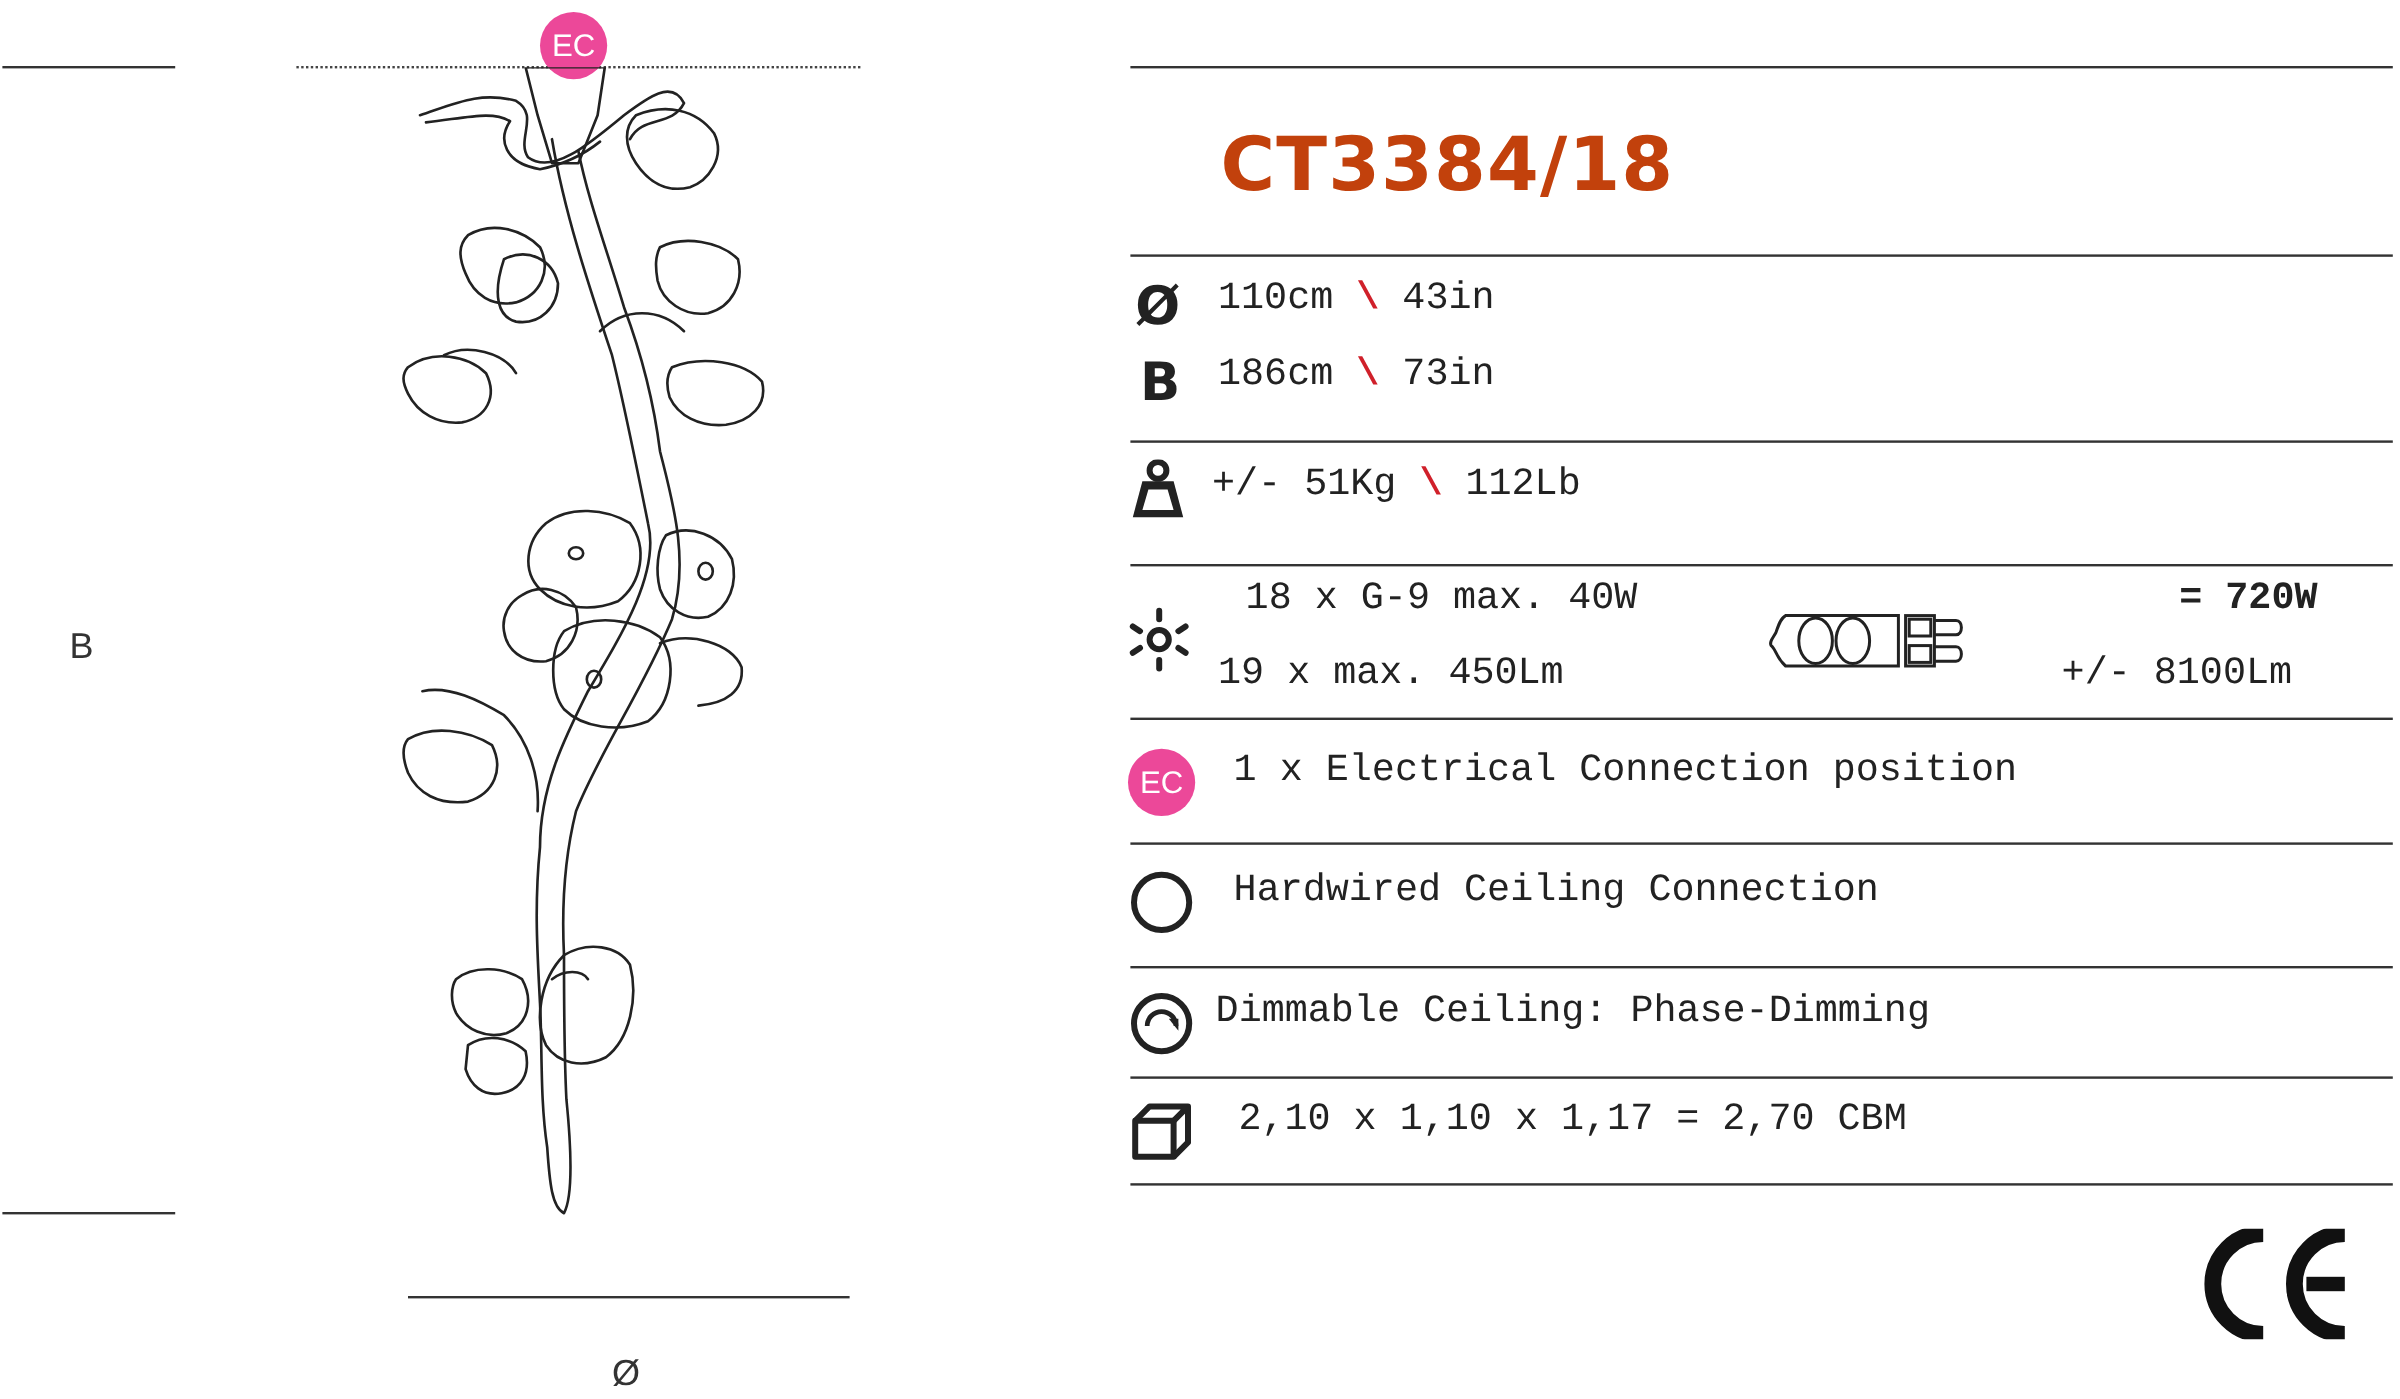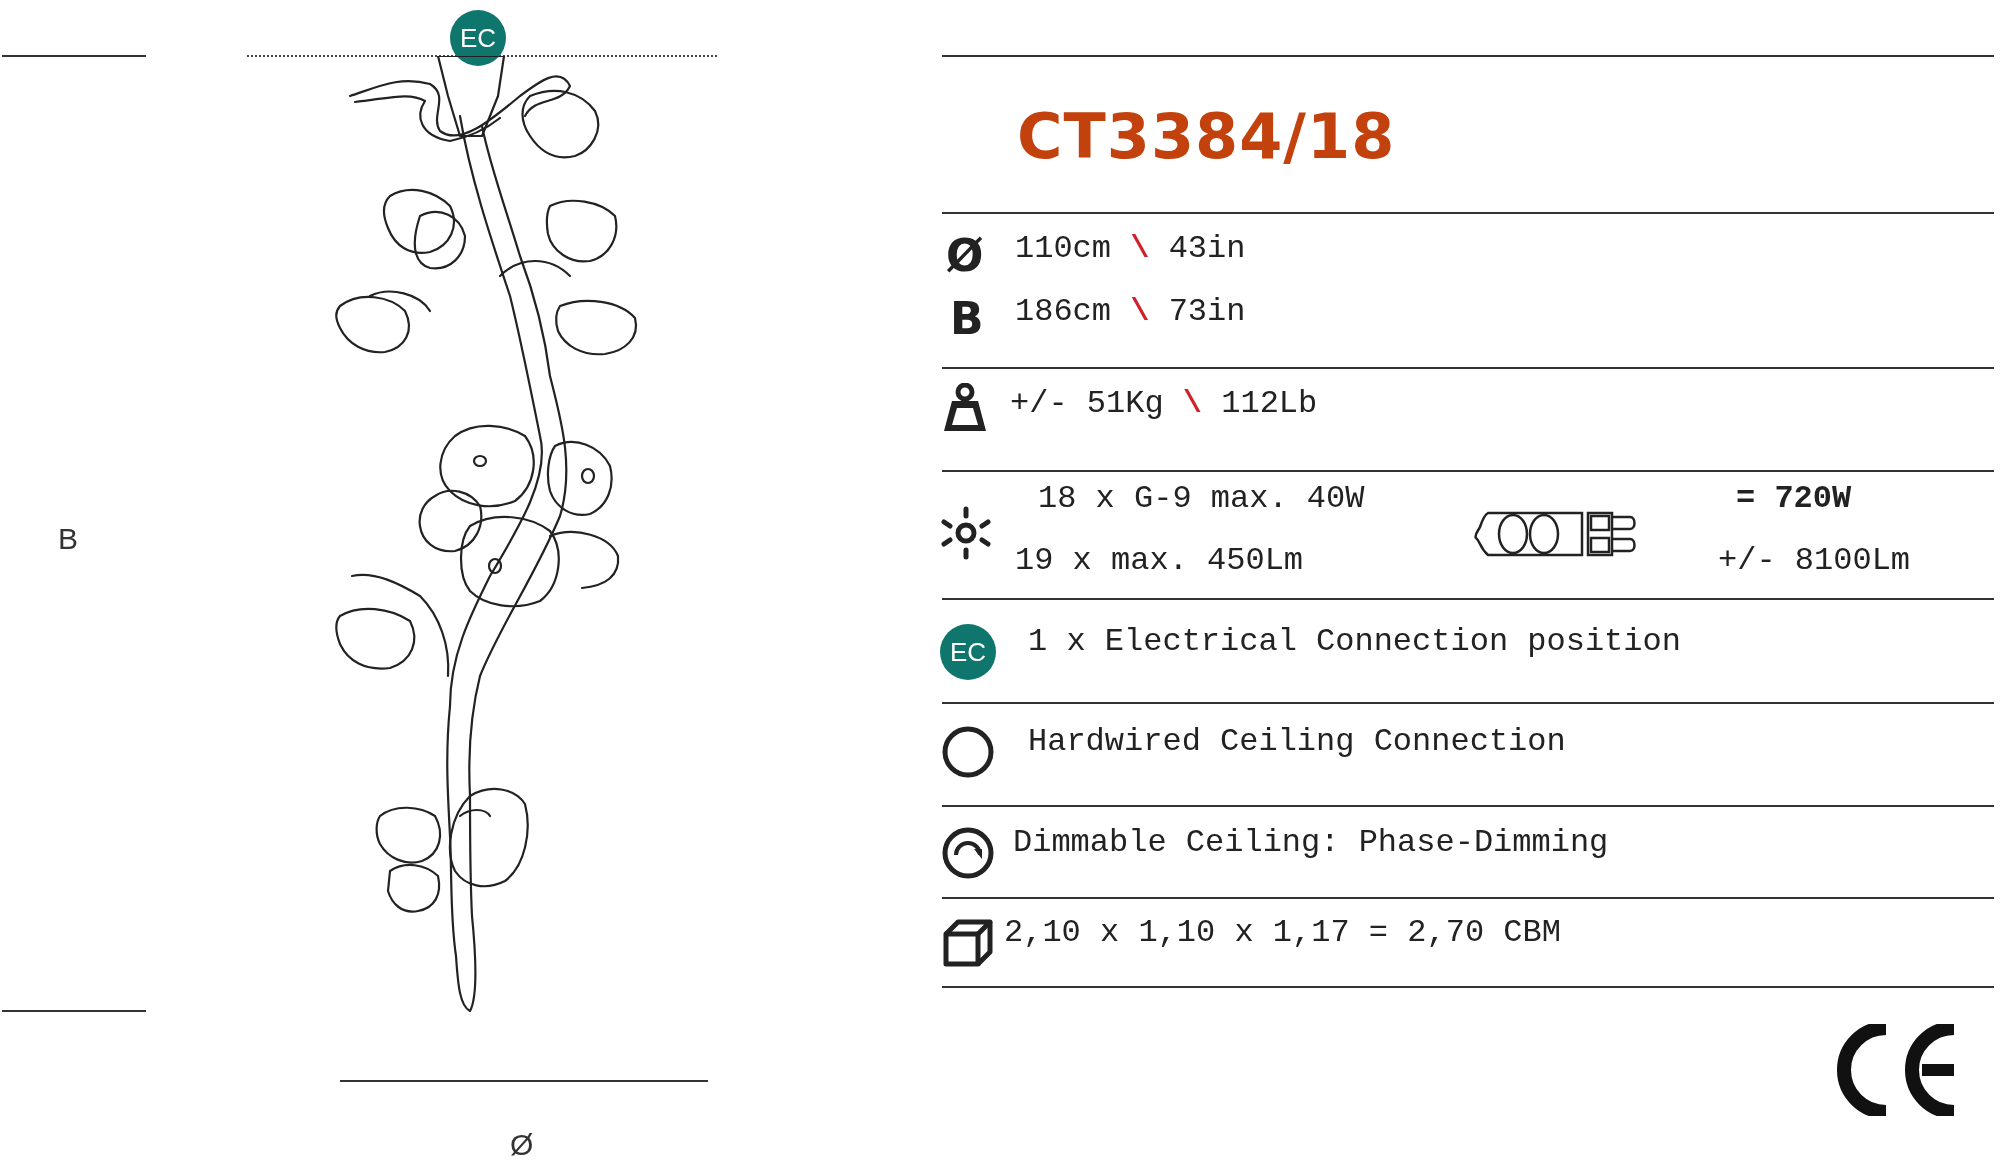--- a/index.html
+++ b/index.html
@@ -1,20 +1,20 @@
 <!DOCTYPE html>
 <html><head>
 <meta charset="utf-8">
 <style>
   html,body{margin:0;padding:0;background:#fff;}
   body{width:2000px;height:1166px;position:relative;overflow:hidden;font-family:"DejaVu Sans","Liberation Sans",sans-serif;color:#222;}
   .abs{position:absolute;}
   .hline{position:absolute;height:2px;background:#333;}
   .dotline{position:absolute;height:0;border-top:2px dotted #444;}
-  .ec-badge{position:absolute;background:#0f766e;color:#fff;border-radius:50%;display:flex;align-items:center;justify-content:center;font-family:"Liberation Sans",sans-serif;}
+  .ec-badge{position:absolute;background:#ec4899;color:#fff;border-radius:50%;display:flex;align-items:center;justify-content:center;font-family:"Liberation Sans",sans-serif;}
   .dim-label{position:absolute;font-size:30px;color:#333;font-family:"Liberation Sans",sans-serif;}
   .title{position:absolute;left:1017px;top:100px;font-size:62px;font-weight:bold;letter-spacing:1px;font-family:"DejaVu Sans",sans-serif;color:#c2410c;}
   .row-text{position:absolute;font-size:32px;color:#222;font-family:Liberation Mono, monospace;white-space:nowrap;}
   .sep{color:#d0202a;font-weight:bold;}
   .bold{font-weight:bold;}
   .icon{position:absolute;}
   .icon-letter{position:absolute;font-size:44px;font-weight:bold;color:#222;font-family:"DejaVu Sans",sans-serif;}
 </style>
 </head>
 <body>
@@ -118,21 +118,21 @@
   <svg class="icon" style="left:1470px;top:503px;" width="200" height="60" viewBox="0 0 200 60" fill="none" stroke="#222" stroke-width="2.5">
     <path d="M18 10 L112 10 L112 52 L18 52 C10 45 10 38 6 35 C4 32 8 28 10 24 C12 18 14 12 18 10 Z"></path>
     <ellipse cx="43" cy="31" rx="14" ry="19"></ellipse>
     <ellipse cx="74" cy="31" rx="14" ry="19"></ellipse>
     <rect x="118" y="10" width="24" height="42"></rect>
     <rect x="121" y="13" width="18" height="14"></rect>
     <rect x="121" y="35" width="18" height="14"></rect>
     <path d="M142 14 L160 14 C166 14 166 26 160 26 L142 26"></path>
     <path d="M142 36 L160 36 C166 36 166 48 160 48 L142 48"></path>
   </svg>
-  <div class="row-text bold" style="left:1736px;top:480px;">= 720W</div>
+  <div class="row-text bold" style="left:1816px;top:480px;">= 720W</div>
   <div class="row-text" style="left:1718px;top:542px;">+/- 8100Lm</div>
   <div class="hline" style="left:942px;top:598px;width:1052px;"></div>
 
   <div class="ec-badge" style="left:940px;top:624px;width:56px;height:56px;font-size:26px;">EC</div>
   <div class="row-text" style="left:1028px;top:623px;">1 x Electrical Connection position</div>
   <div class="hline" style="left:942px;top:702px;width:1052px;"></div>
 
   <svg class="icon" style="left:940px;top:724px;" width="56" height="56" viewBox="0 0 56 56">
     <circle cx="28" cy="28" r="23" fill="none" stroke="#222" stroke-width="5"></circle>
   </svg>
@@ -145,21 +145,21 @@
     <path d="M34 24 L42 24 L42 34 Z" fill="#222"></path>
   </svg>
   <div class="row-text" style="left:1013px;top:824px;">Dimmable Ceiling: Phase-Dimming</div>
   <div class="hline" style="left:942px;top:897px;width:1052px;"></div>
 
   <svg class="icon" style="left:942px;top:918px;" width="52" height="50" viewBox="0 0 52 50" fill="none" stroke="#222" stroke-width="5" stroke-linejoin="round">
     <path d="M4 16 L36 16 L36 46 L4 46 Z"></path>
     <path d="M4 16 L16 4 L48 4 L36 16"></path>
     <path d="M36 46 L48 34 L48 4"></path>
   </svg>
-  <div class="row-text" style="left:1004px;top:914px;">2,10 x 1,10 x 1,17 = 2,70 CBM</div>
+  <div class="row-text" style="left:1032px;top:914px;">2,10 x 1,10 x 1,17 = 2,70 CBM</div>
   <div class="hline" style="left:942px;top:986px;width:1052px;"></div>
 
   <svg class="icon" style="left:1836px;top:1024px;" width="124" height="92" viewBox="0 0 124 92">
     <path d="M50 4 A42 42 0 0 0 50 88" fill="none" stroke="#111" stroke-width="14"></path>
     <path d="M118 4 A42 42 0 0 0 118 88" fill="none" stroke="#111" stroke-width="14"></path>
     <rect x="86" y="40" width="32" height="12" fill="#111"></rect>
   </svg>
 </div>
 
 </body></html>

